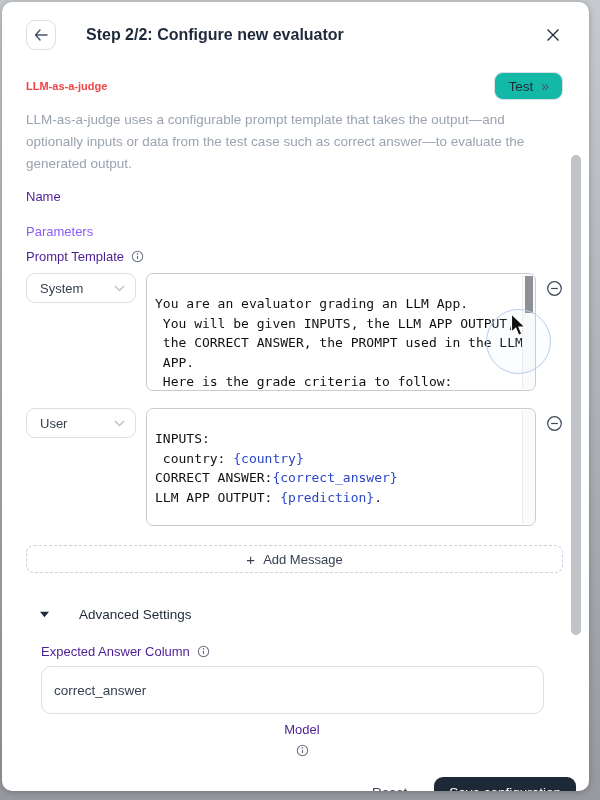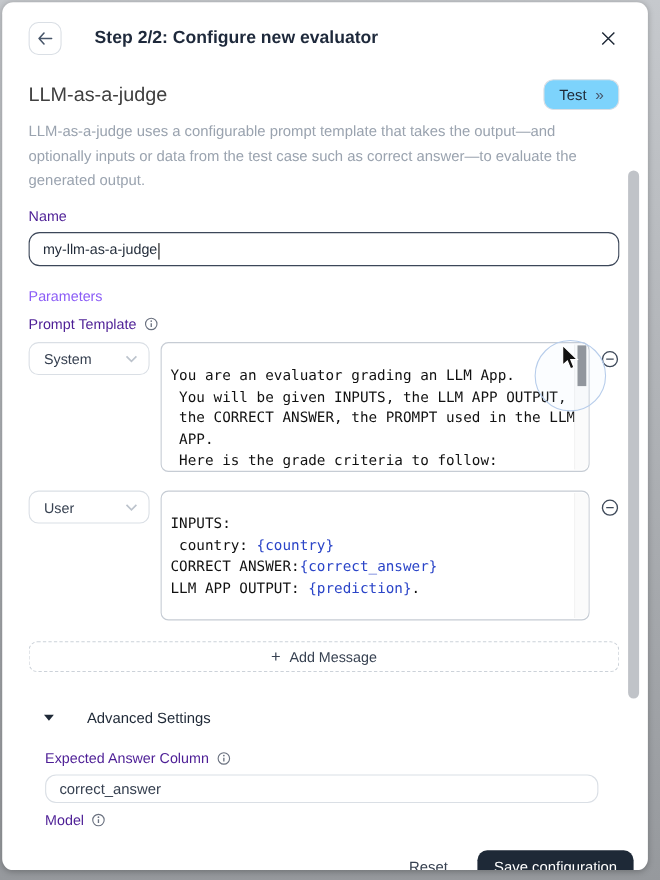--- a/index.html
+++ b/index.html
@@ -18,24 +18,24 @@
   .header { display:flex; align-items:center; padding:18px 26px 0 24px; }
   .back-btn {
     width:30px; height:30px; border:1px solid #dadfe5; border-radius:9px;
     background:#fff; display:flex; align-items:center; justify-content:center; cursor:pointer;
   }
   .header-title { margin-left:30px; font-size:16px; font-weight:700; color:#1e293b; }
   .close-btn { margin-left:auto; background:none; border:none; cursor:pointer; padding:3px; display:flex; }
   
   .content { padding:0 26px 0 24px; }
   .title-row { display:flex; align-items:center; margin-top:22px; }
-  .eval-title { font-size:18px; font-weight:400; color:#404040; }
+  .eval-title { font-size:11px; font-weight:700; color:#ef4444; }
   .test-btn {
     margin-left:auto; display:flex; align-items:center; gap:8px;
-    border:1px solid #dadfe5; background:#7dd3fc; border-radius:9px;
+    border:1px solid #dadfe5; background:#14b8a6; border-radius:9px;
     padding:5px 13px; font-size:13.5px; font-weight:500; color:#1f2937; cursor:pointer;
     font-family:"Liberation Sans", sans-serif;
   }
   .test-chevrons { color:#475569; font-size:14px; }
   .desc { margin-top:9px; font-size:13.5px; line-height:22px; color:#9aa3af; }
   .field-label { margin-top:14px; font-size:13px; color:#4c1d95; display:flex; align-items:center; gap:7px; }
   .name-input {
     margin-top:7px; width:100%; height:31px; border:1.5px solid #3c4759; border-radius:10px;
     display:flex; align-items:center; padding:0 12px; font-size:13px; color:#1f2937; background:#fff;
   }
@@ -72,25 +72,25 @@
   }
   .plus-glyph { font-size:15px; color:#374151; }
   
   .advanced-toggle {
     margin-top:34px; display:flex; align-items:center; gap:30px; padding-left:14px;
     font-size:13.5px; font-weight:400; color:#1f2937; cursor:pointer; background:none; border:none;
     font-family:"Liberation Sans", sans-serif;
   }
   .sub-label { margin-left:15px; margin-top:22px; }
   .sub-input {
-    margin-left:15px; margin-top:7px; width:calc(100% - 34px); height:26px;
+    margin-left:15px; margin-top:7px; width:calc(100% - 34px); height:48px;
     border:1px solid #dadfe5; border-radius:10px; background:#fff;
     display:flex; align-items:center; padding:0 12px; font-size:13.5px; color:#374151;
   }
-  .model-label { margin-top:8px; }
+  .model-label { margin-top:8px;flex-direction:column; }
   
   .footer { display:flex; justify-content:flex-end; align-items:center; gap:27px; margin-top:20px; padding-right:13px; }
   .reset-btn { background:none; border:none; font-size:13.5px; font-weight:500; color:#374151; cursor:pointer; font-family:"Liberation Sans", sans-serif; }
   .save-btn {
     background:#1e2937; color:#fff; border:none; border-radius:9px; padding:8px 15px;
     font-size:13.5px; font-weight:500; cursor:pointer; font-family:"Liberation Sans", sans-serif;
   }
   
   .modal-scrollbar { position:absolute; top:153px; right:8px; width:10px; height:480px; background:#c0c3c8; border-radius:6px; }
   .click-ring {
@@ -128,24 +128,20 @@
       <div class="eval-title">LLM-as-a-judge</div>
       <button class="test-btn">
         <span>Test</span>
         <span class="test-chevrons">»</span>
       </button>
     </div>
 
     <div class="desc">LLM-as-a-judge uses a configurable prompt template that takes the output—and optionally inputs or data from the test case such as correct answer—to evaluate the generated output.</div>
 
     <div class="field-label">Name</div>
-    <div class="name-input">
-      <span>my-llm-as-a-judge</span>
-        <span class="caret"></span>
-    </div>
 
     <div class="section-label">Parameters</div>
 
     <div class="field-label" style="margin-top:10px">
       <span>Prompt Template</span>
       <span style="display:flex">
         <svg width="13" height="13" viewBox="0 0 14 14">
             <circle cx="7" cy="7" r="5.6" fill="none" stroke="#6b7280" stroke-width="1.1"></circle>
             <line x1="7" y1="6.3" x2="7" y2="9.9" stroke="#6b7280" stroke-width="1.3"></line>
             <circle cx="7" cy="4.2" r="0.85" fill="#6b7280"></circle>

